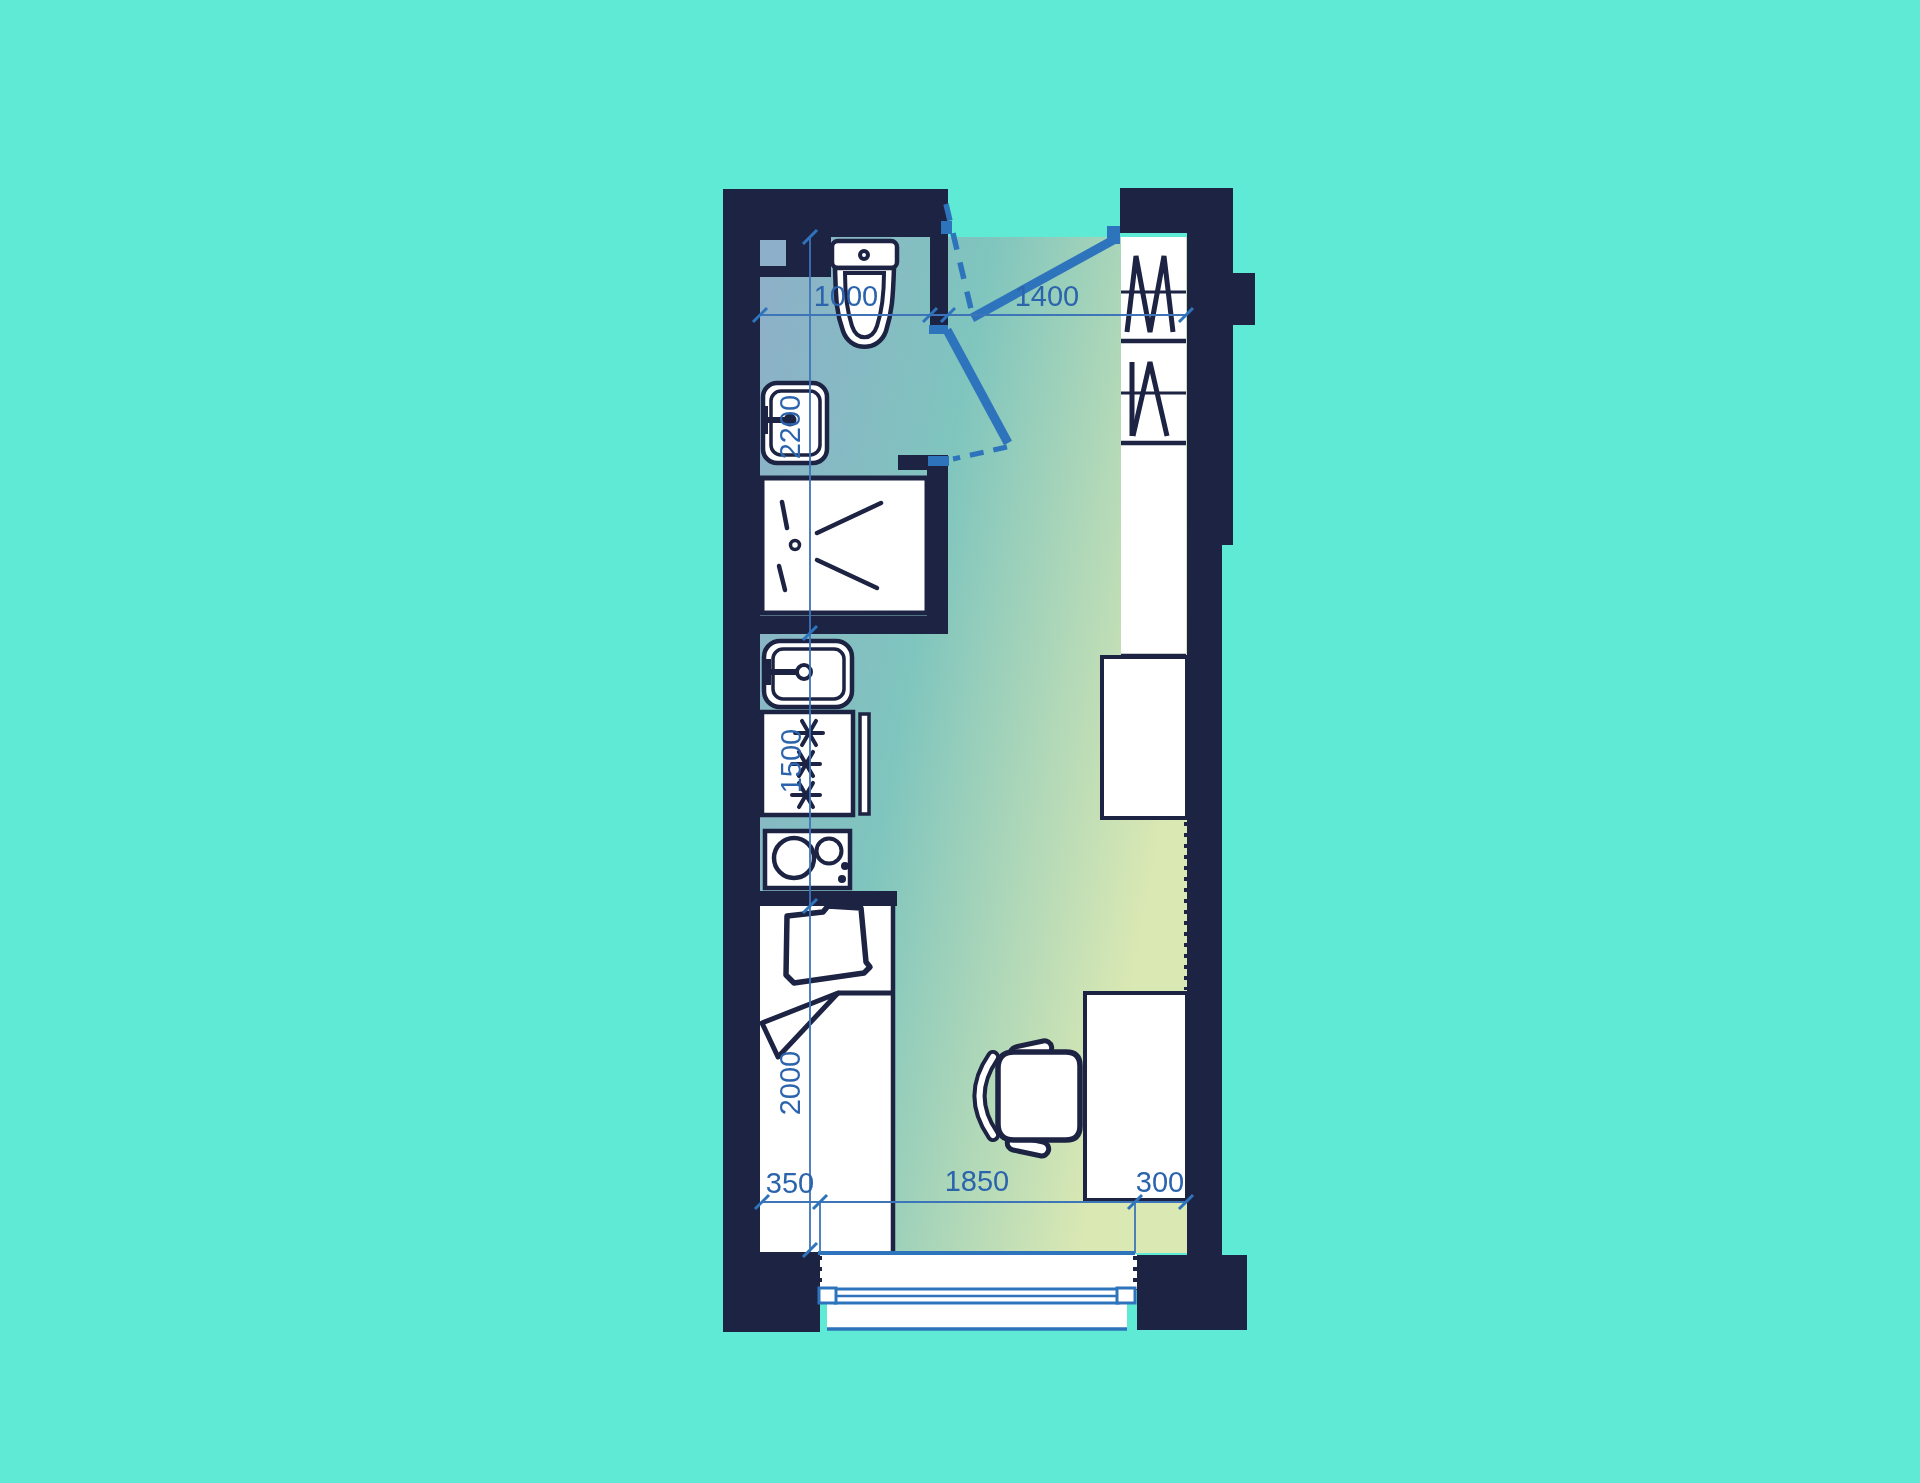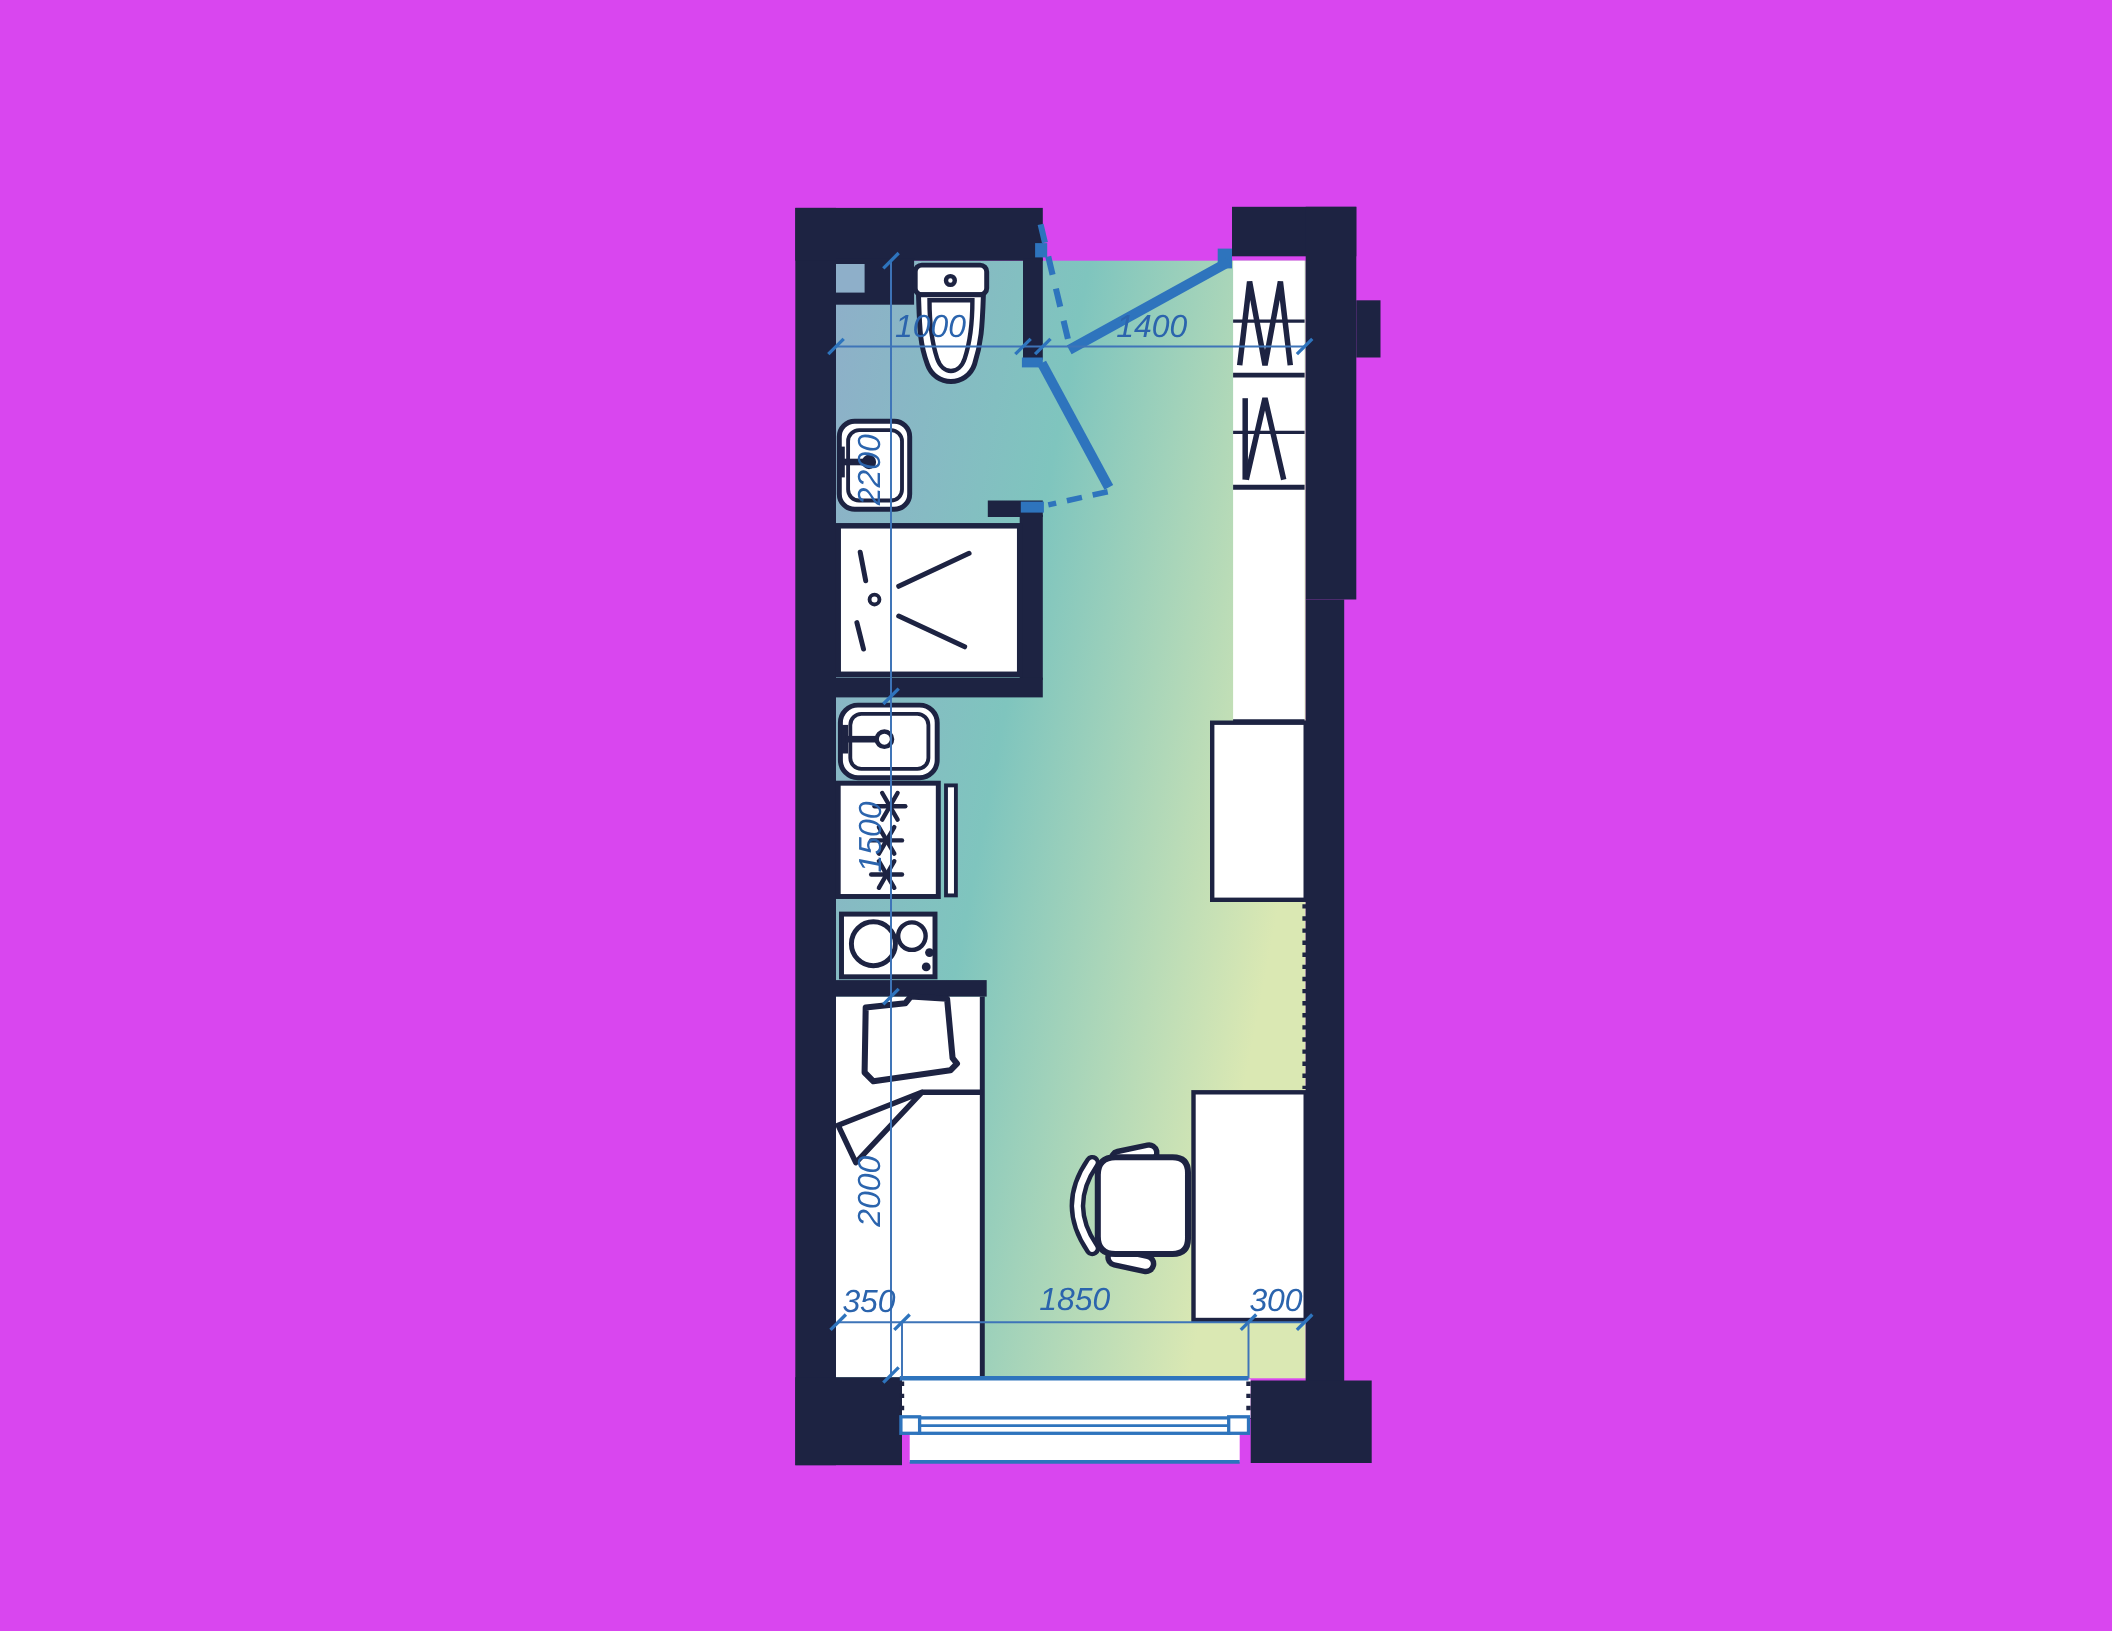--- a/index.html
+++ b/index.html
@@ -1,17 +1,17 @@
 <!DOCTYPE html>
 <html><head>
 <meta charset="utf-8">
 <style>
   html,body{margin:0;padding:0;background:#ffffff;}
-  .stage{position:relative;width:1920px;height:1483px;background:#d946ef;overflow:hidden;
-         font-family:"Liberation Sans", sans-serif;font-style:italic;}
+  .stage{position:relative;width:1920px;height:1483px;background:#5eead4;overflow:hidden;
+         font-family:"Liberation Sans", sans-serif;}
   svg{position:absolute;left:0;top:0;}
   text.dim{font-family:"Liberation Sans", sans-serif;font-size:29px;fill:#2B64AD;}
 </style>
 </head>
 <body>
 
 <div class="stage">
 <svg width="1920" height="1483" viewBox="0 0 1920 1483">
   <defs>
     <linearGradient id="floorGrad" x1="0" y1="0" x2="1" y2="0.45">

